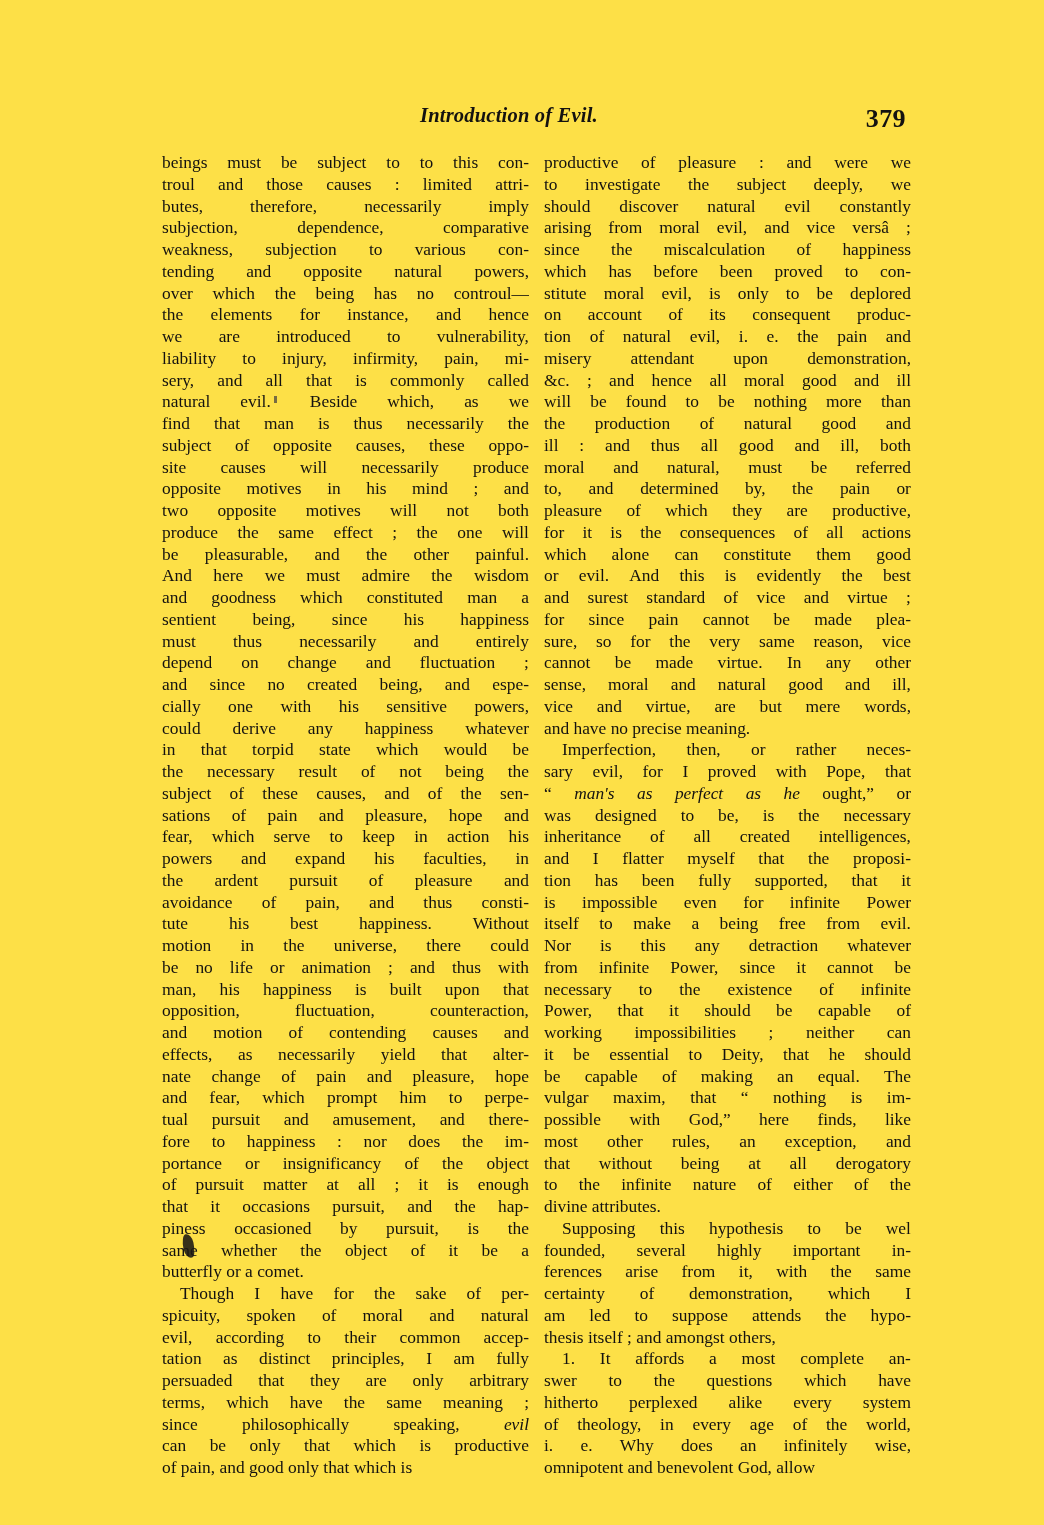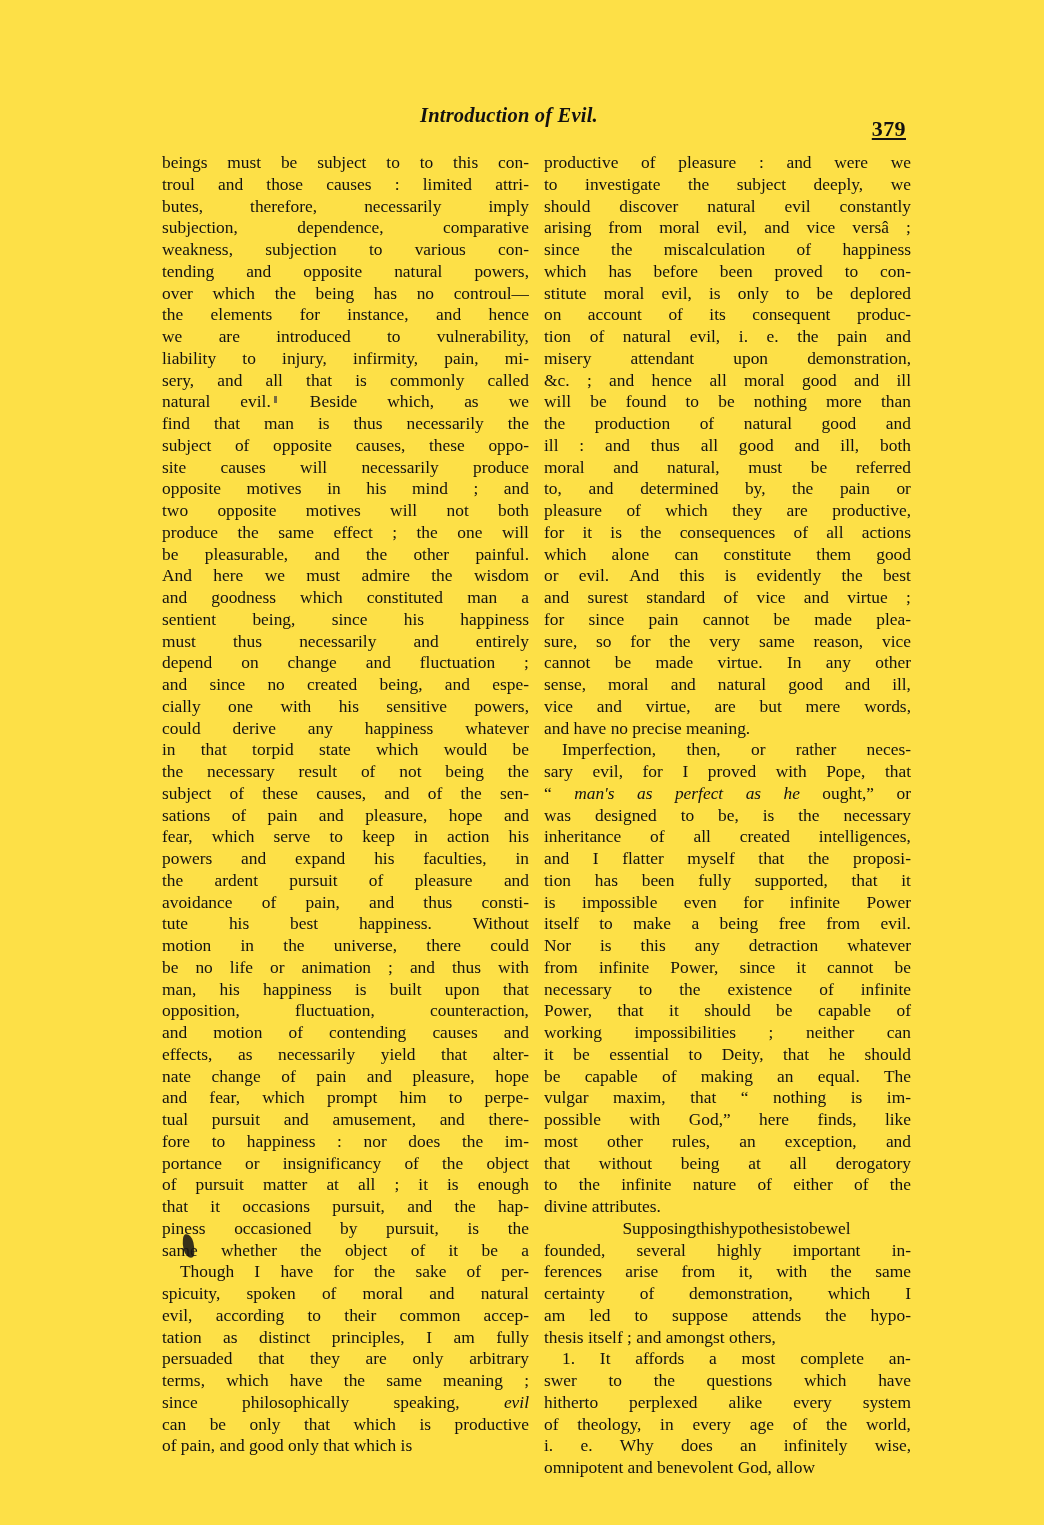--- a/index.html
+++ b/index.html
@@ -39,25 +39,24 @@
     top: 0;
     font-style: italic;
     font-weight: bold;
     font-size: 20.5px;
     letter-spacing: 0.2px;
     white-space: nowrap;
   }
   .running-head .folio {
     position: absolute;
     right: 0;
-    top: 12px;
+    top: 0;
     font-weight: bold;
-    font-size: 22px;
+    font-size: 26px;
     letter-spacing: 0.4px;
-    text-decoration: underline;
   }
 
   
   .columns {
     position: absolute;
     left: 138px;
     top: 152px;
     width: 768px;
   }
   .col {
@@ -542,20 +541,21 @@
           <div class="just">
             <span class="w">same</span>
             <span class="w">whether</span>
             <span class="w">the</span>
             <span class="w">object</span>
             <span class="w">of</span>
             <span class="w">it</span>
             <span class="w">be</span>
             <span class="w">a</span>
           </div>
+          <div class="ln">butterfly or a comet.</div>
         </div>
         <div>
           <div class="just" style="padding-left: 18px; width: 349px;">
             <span class="w">Though</span>
             <span class="w">I</span>
             <span class="w">have</span>
             <span class="w">for</span>
             <span class="w">the</span>
             <span class="w">sake</span>
             <span class="w">of</span>
@@ -1038,21 +1038,21 @@
             <span class="w">infinite</span>
             <span class="w">nature</span>
             <span class="w">of</span>
             <span class="w">either</span>
             <span class="w">of</span>
             <span class="w">the</span>
           </div>
           <div class="ln">divine attributes.</div>
         </div>
         <div>
-          <div class="just" style="padding-left: 18px; width: 349px; justify-content: center;">
+          <div class="just" style="padding-left: 18px; width: 349px;">
             <span class="w">Supposing</span>
             <span class="w">this</span>
             <span class="w">hypothesis</span>
             <span class="w">to</span>
             <span class="w">be</span>
             <span class="w">wel</span>
           </div>
           <div class="just">
             <span class="w">founded,</span>
             <span class="w">several</span>

